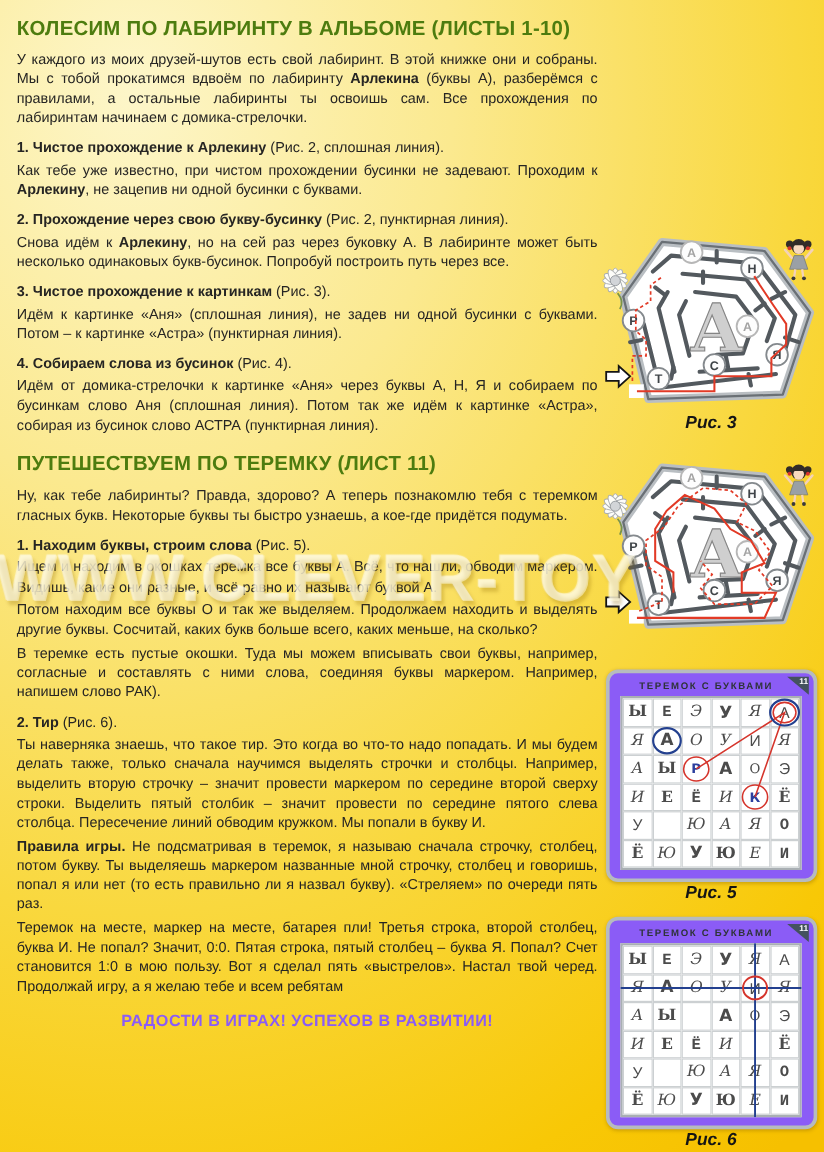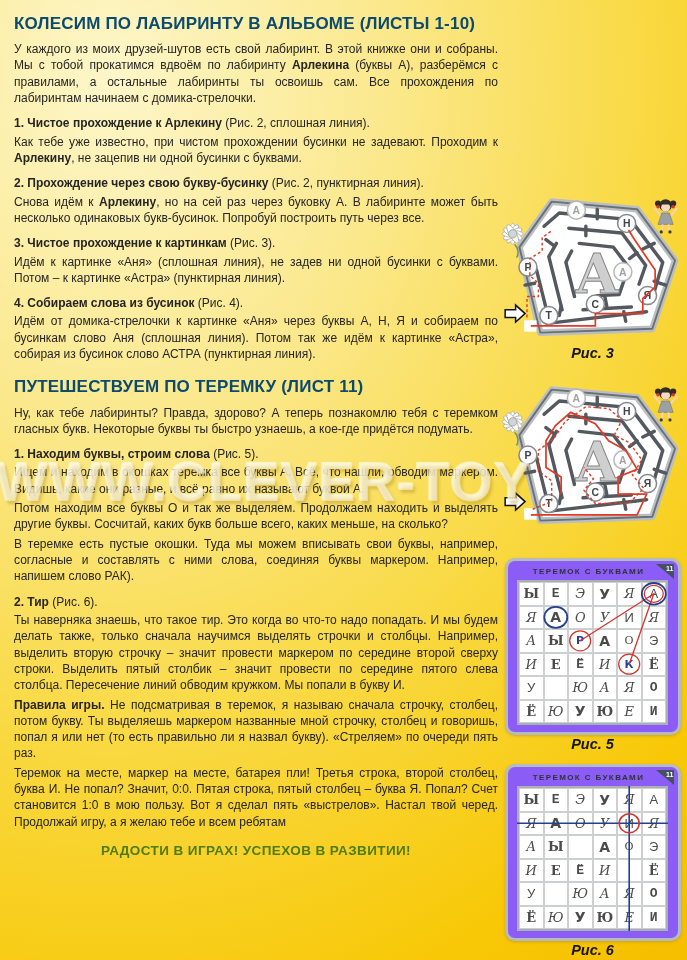--- a/index.html
+++ b/index.html
@@ -8,26 +8,26 @@
     font-family:"Liberation Sans",sans-serif;
     background:
       radial-gradient(130% 115% at 16% 8%, #fdf6c9 0%, #fbe98f 30%, #f9d83e 62%, #f8c806 88%, #f6c000 100%);
   }
   
   .text-col{position:absolute;left:14px;top:10px;width:484px;z-index:2;}
   .blk{font-size:12px;line-height:1.36;color:#262523;text-align:justify;}
   .blk-p{margin:0 0 3px;}
   .blk-ph{margin:9px 0 2px;}
   .blk-h1{
-    font-size:17px;font-weight:bold;color:#0c4a6e;letter-spacing:.2px;
+    font-size:17px;font-weight:bold;color:#4d7c0f;letter-spacing:.2px;
     text-align:left;margin:2px 0 6px;
   }
   .blk-h1:not(:first-child){margin-top:13px;}
   .blk-footer{
-    color:#4d7c0f;font-weight:bold;text-align:center;font-size:13.5px;
+    color:#8b5cf6;font-weight:bold;text-align:center;font-size:13.5px;
     margin-top:12px;letter-spacing:.4px;
   }
   .run-b{font-weight:bold;}
   .run-i{}
   
   .watermark{
     position:absolute;left:-4px;top:450px;z-index:4;pointer-events:none;white-space:nowrap;
     font-size:55px;font-weight:bold;letter-spacing:1px;
     color:rgba(253,247,215,.55);
     text-shadow:2px 3px 3px rgba(143,103,0,.28), -1px -1px 1px rgba(255,255,255,.65);

